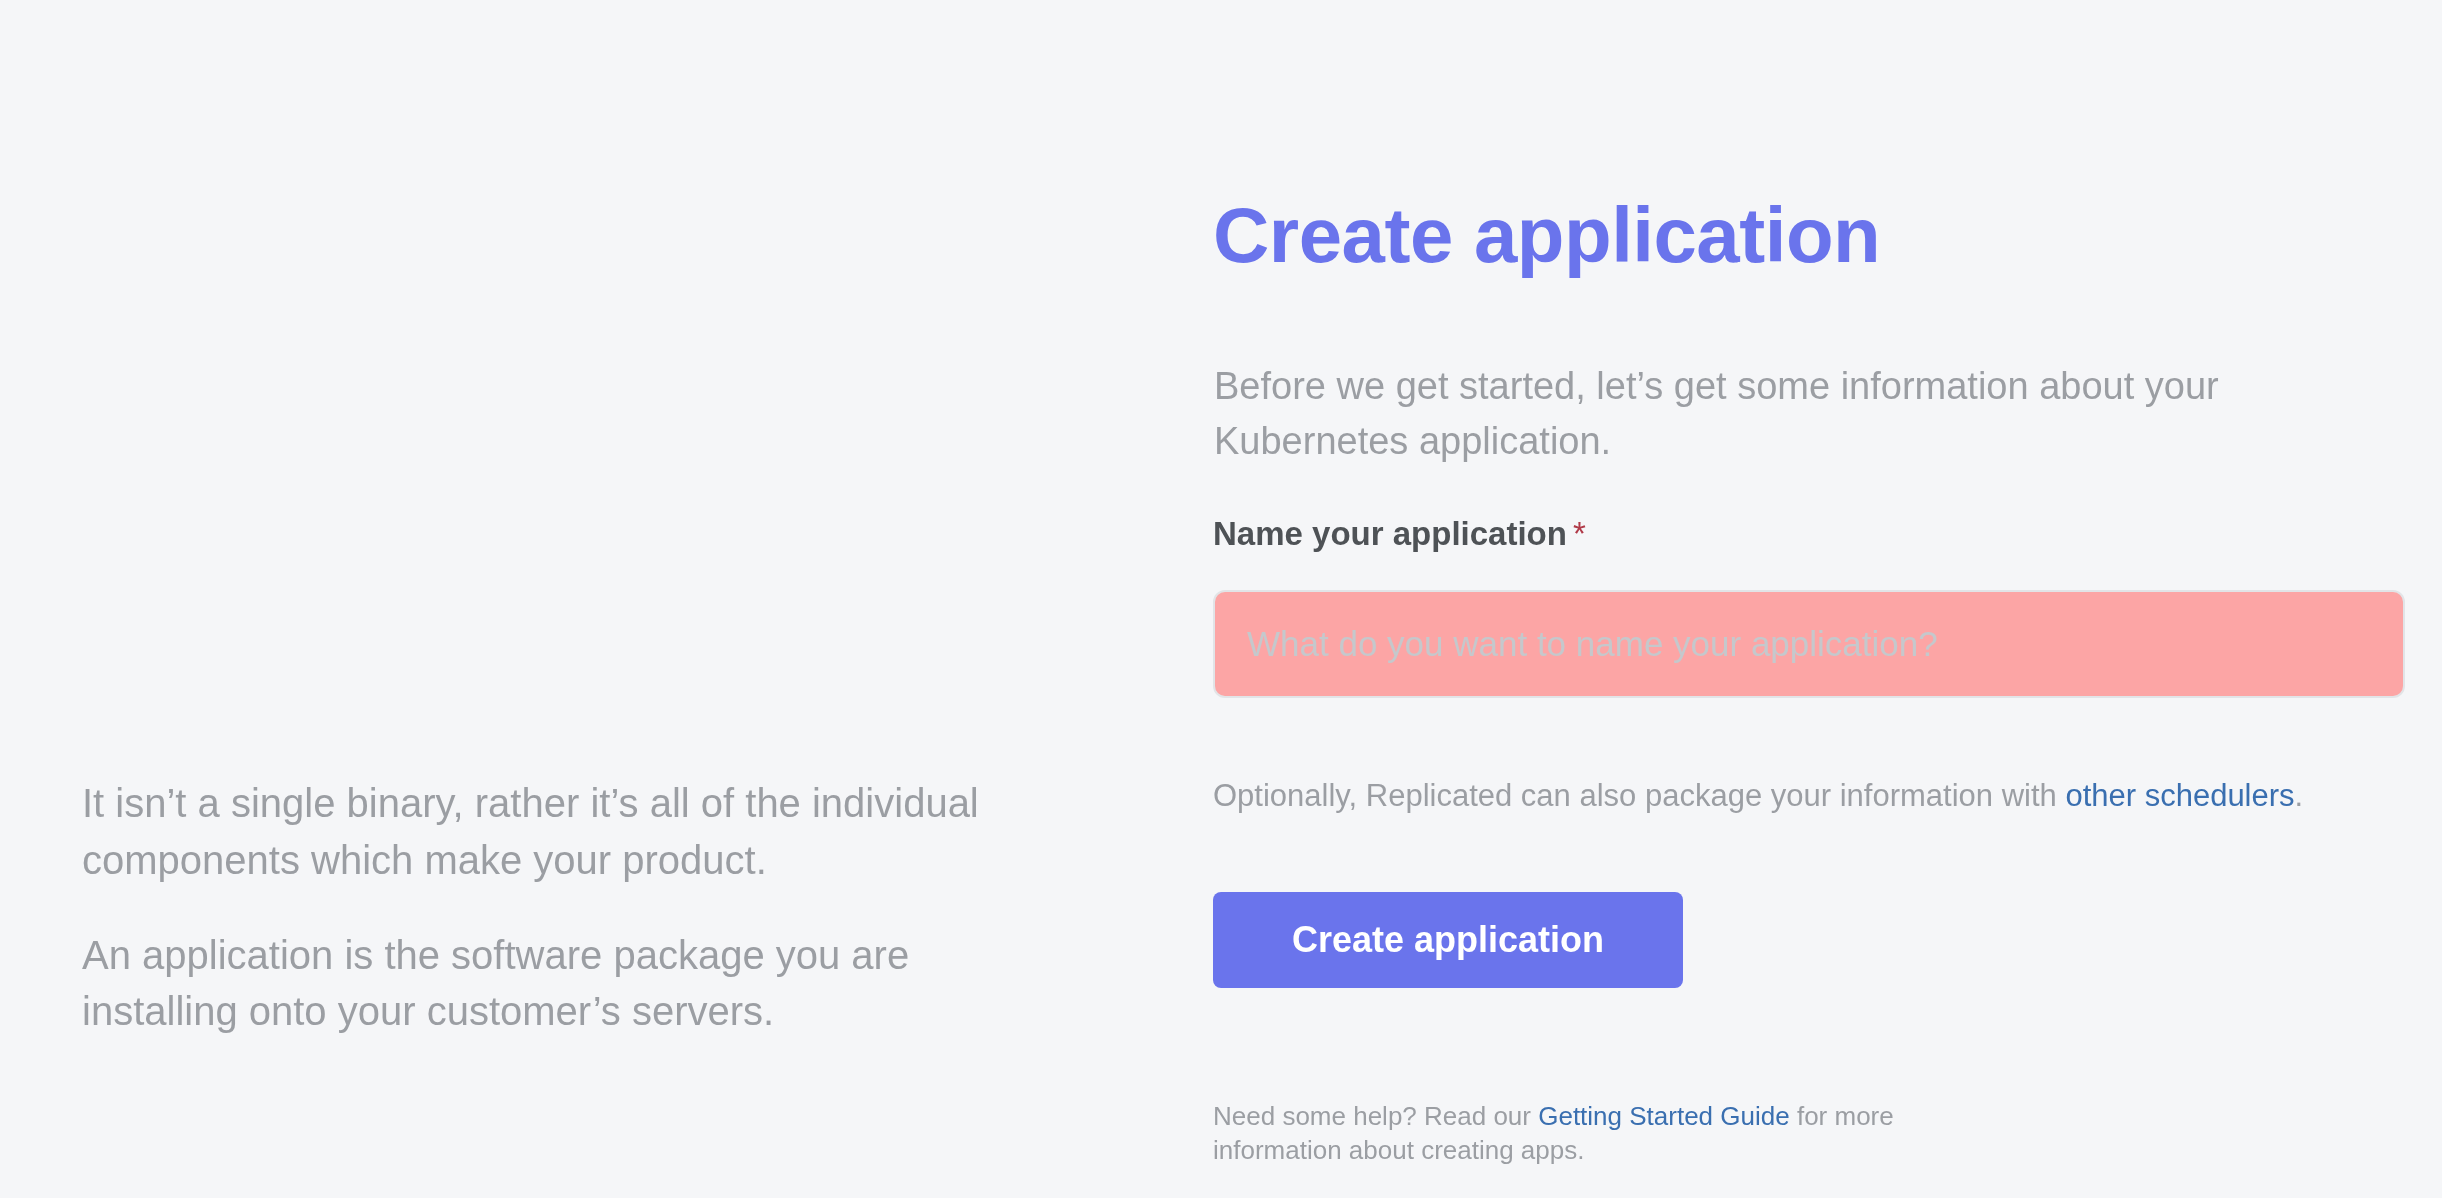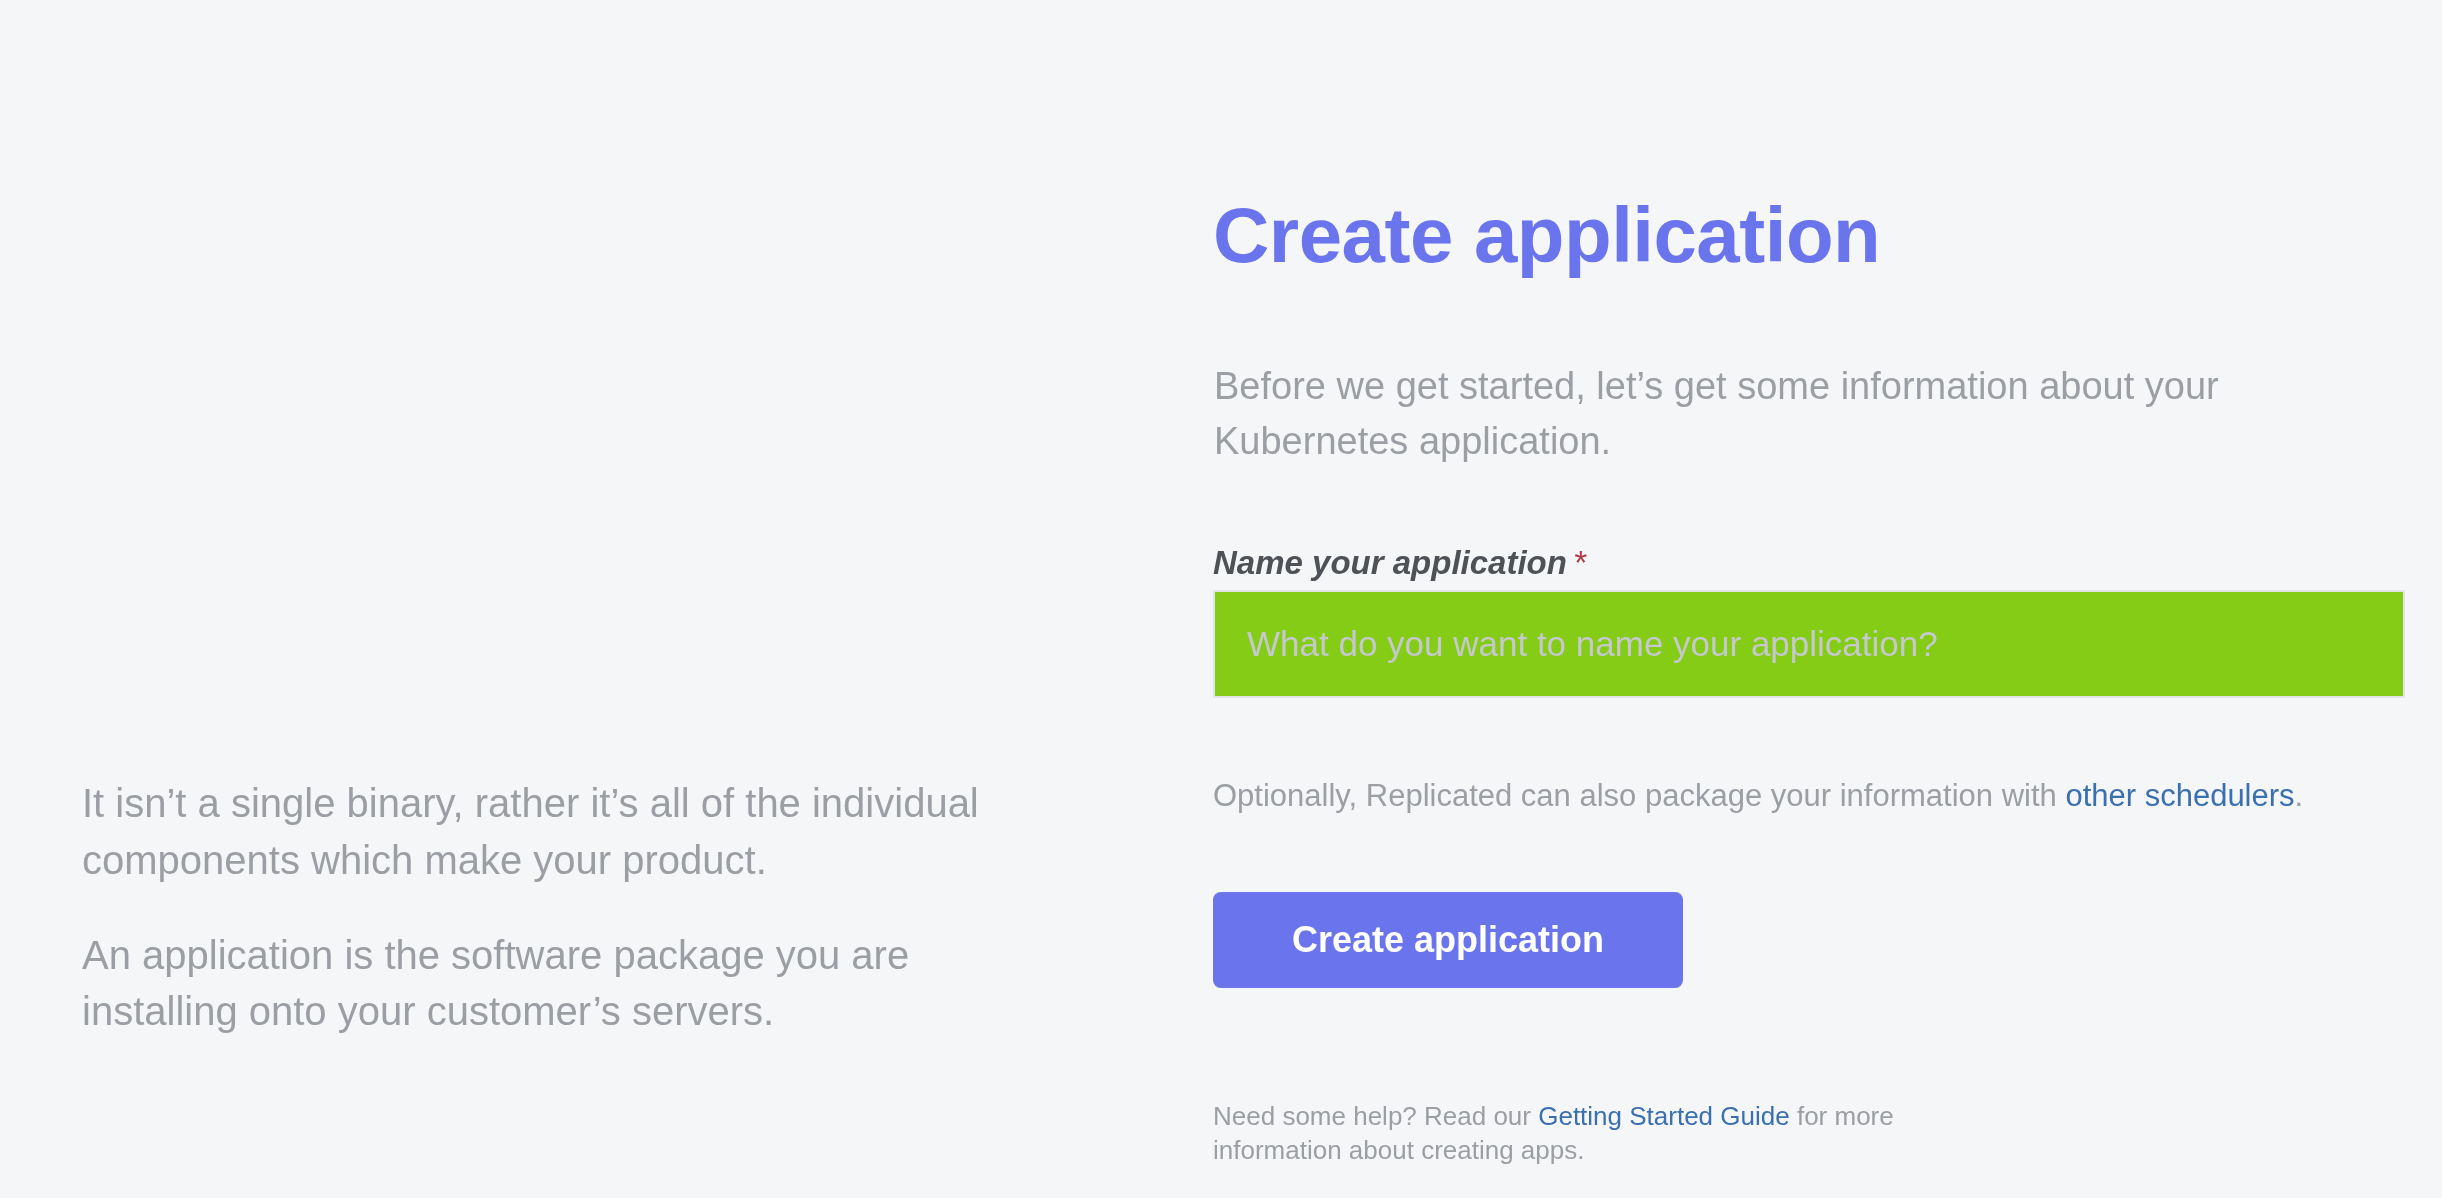--- a/index.html
+++ b/index.html
@@ -87,43 +87,42 @@
     width: 1135px;
     margin: 1px;
     font-size: 38px;
     line-height: 1.45;
     color: #9B9EA3;
   }
 
   .field-label {
     position: absolute;
     left: 0;
-    top: 544px;
+    top: 515px;
     font-size: 33px;
     font-weight: bold;
     color: #4E5256;
-    font-style: italic;
   }
   .required-star {
     color: #B03A48;
     font-weight: normal;
     font-size: 33px;
     margin-left: 6px;
   }
 
   .name-input {
     position: absolute;
     left: 0;
     top: 590px;
     width: 1192px;
     height: 108px;
     box-sizing: border-box;
-    background: #84cc16;
+    background: #fca5a5;
     border: 2px solid #E2E4E7;
-    border-radius: 0;
+    border-radius: 12px;
     padding: 0 32px;
     font-family: "Liberation Sans", sans-serif;
     font-size: 35px;
     color: #4E5256;
     outline: none;
   }
   .name-input::placeholder {
     color: #C5C8CC;
   }
 

